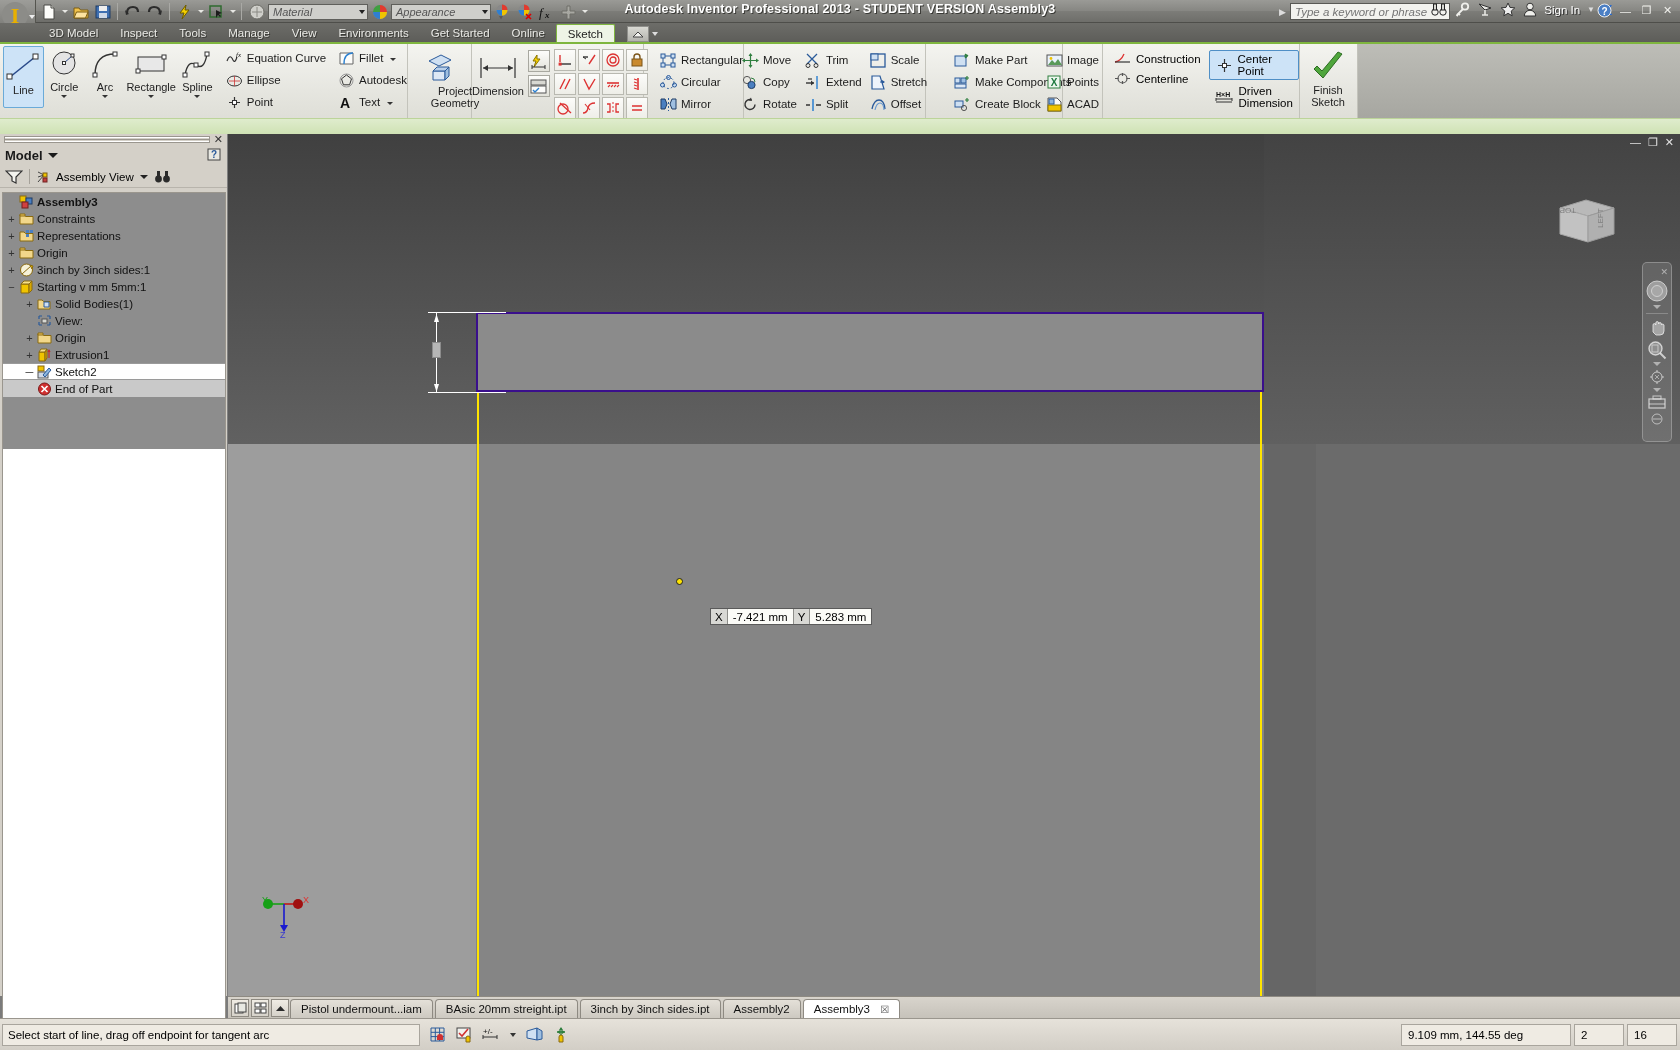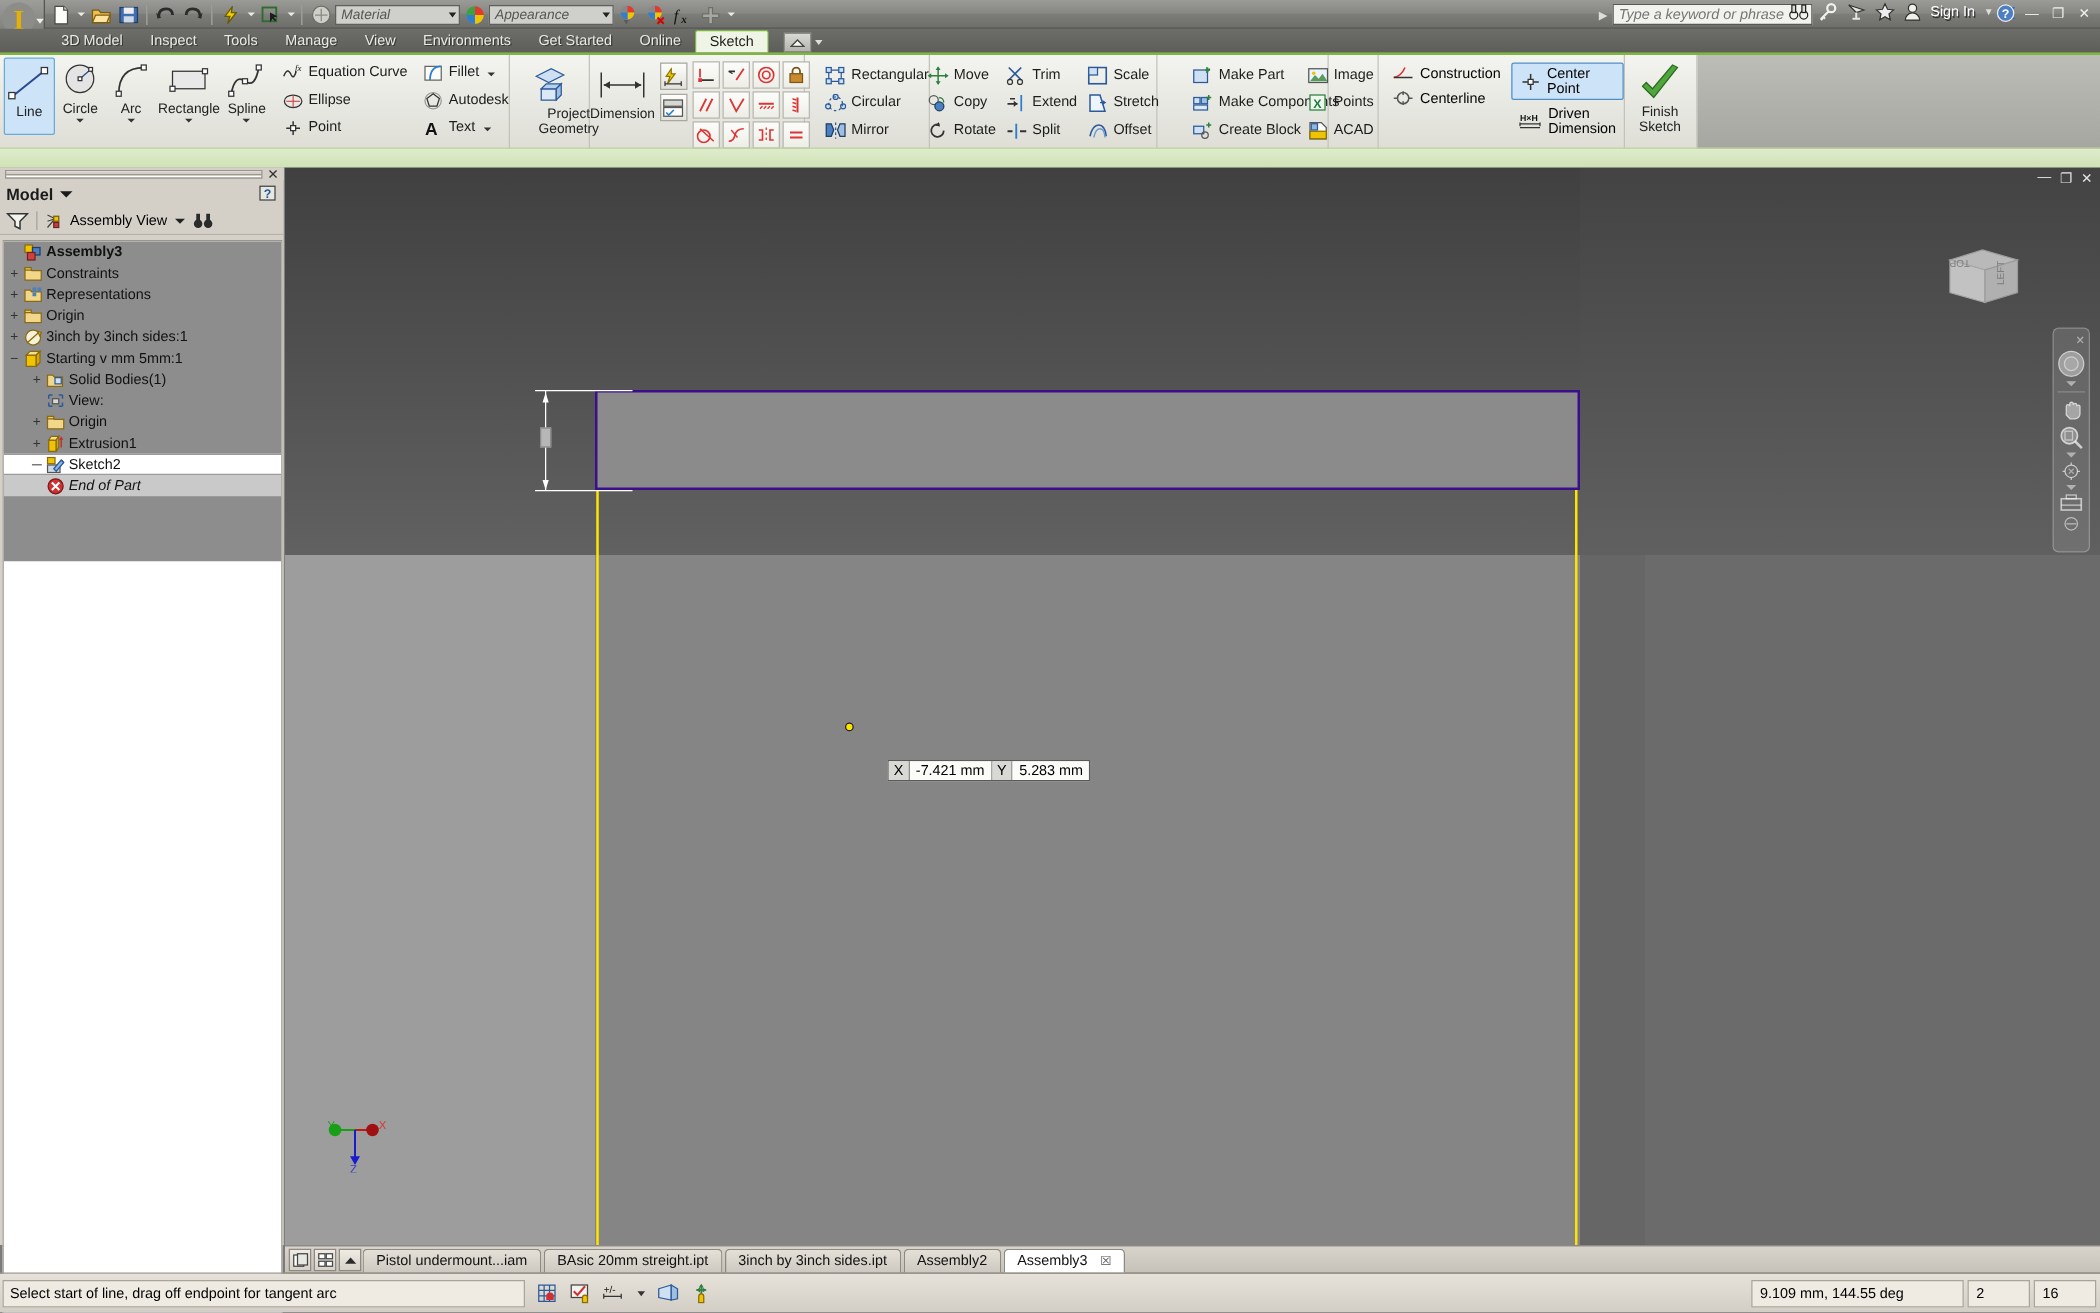--- a/index.html
+++ b/index.html
@@ -296,20 +296,21 @@
           </svg>
       </div>
       <div class="qbtn">
         <svg width="17" height="16" viewBox="0 0 17 16">
             <path d="M7 2h3v5h5v3h-5v5H7v-5H2V7h5z" fill="#a8a8a2" stroke="#6e6e68"></path>
           </svg>
       </div>
       <div class="qarrow"></div>
     </div>
 
+    <div class="apptitle">Autodesk Inventor Professional 2013 - STUDENT VERSION    Assembly3</div>
 
     <div class="searchwrap">
       <span style="color:#ddd;font-size:9px;">▶</span>
       <input class="searchbox" placeholder="Type a keyword or phrase" style="">
     </div>
 
     <div class="tb-icons">
       <span>
         <svg width="16" height="15" viewBox="0 0 16 15">
             <circle cx="4" cy="10" r="3.2" fill="#f2f2ee" stroke="#222"></circle>
@@ -1082,21 +1083,21 @@
             <svg width="15" height="14" viewBox="0 0 15 14">
                 <rect x="1" y="1" width="6" height="5" fill="#f0c400" stroke="#8a6a10"></rect>
                 <rect x="1" y="7" width="10" height="6" fill="#cfd9e6" stroke="#555"></rect>
                 <path d="M6 10 L12 3 l2 2 L8 12z" fill="#8fb8e0" stroke="#2a5a9a"></path>
                 <path d="M12 3 l2 2" stroke="#2a5a9a"></path>
               </svg>
           </span>
           <span>Sketch2</span>
         </div>
 
-        <div class="tnode selected" style="padding-left:20px;font-style:italic;">
+        <div class="tnode selected" style="padding-left:20px;">
           <span class="texp"></span>
           <span class="ticon">
             <svg width="15" height="14" viewBox="0 0 15 14">
                 <circle cx="7.5" cy="7" r="6" fill="#d03030" stroke="#7a1818"></circle>
                 <path d="M4.5 4 L10.5 10 M10.5 4 L4.5 10" stroke="#fff" stroke-width="1.7"></path>
               </svg>
           </span>
           <span>End of Part</span>
         </div>
 

